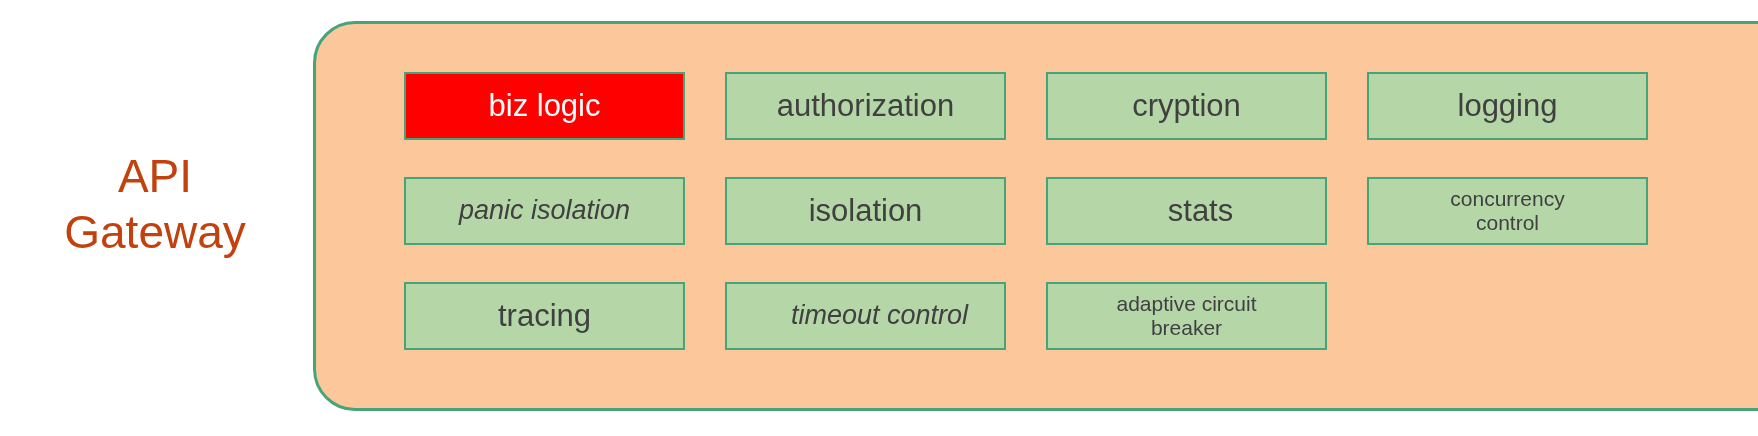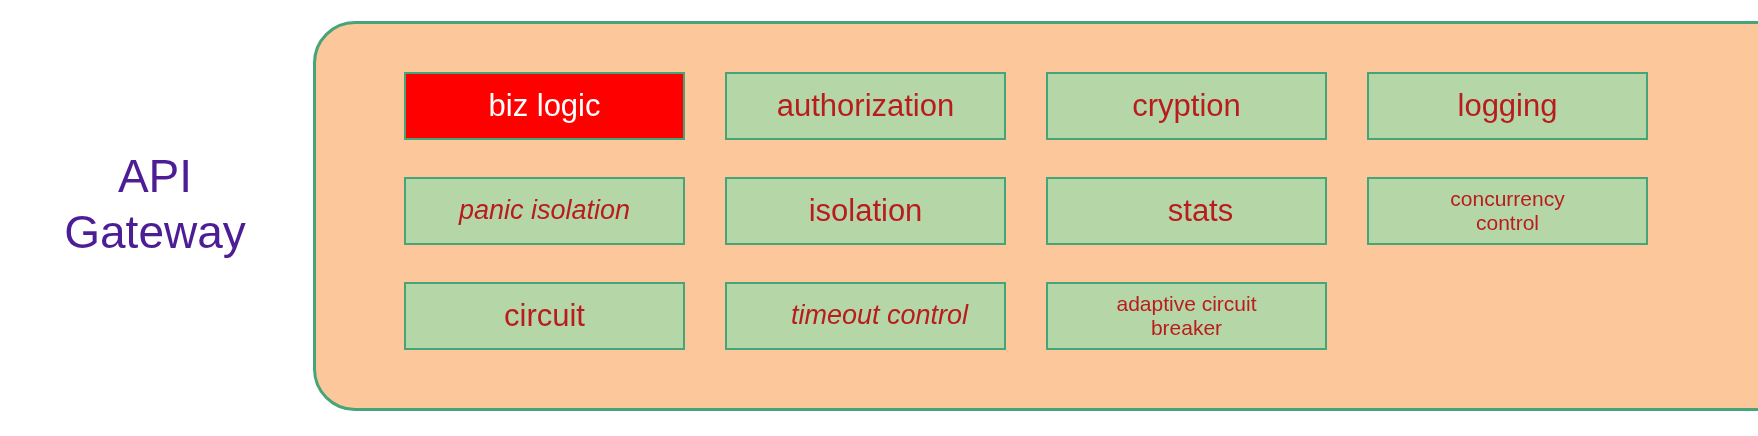--- a/index.html
+++ b/index.html
@@ -22,21 +22,21 @@
 
   
   #gateway-label {
     position: absolute;
     left: 20px;
     top: 148px;
     width: 270px;
     text-align: center;
     font-size: 46px;
     line-height: 1.22;
-    color: #4c1d95;
+    color: #c2410c;
     white-space: pre-line;
   }
 
   
   #gateway-container {
     position: absolute;
     left: 313px;
     top: 21px;
     width: 1539px;
     height: 390px;
@@ -61,21 +61,21 @@
   }
 
   .feature-box {
     box-sizing: border-box;
     background: #b5d7a8;
     border: 2px solid #46a578;
     display: flex;
     align-items: center;
     justify-content: center;
     text-align: center;
-    color: #b91c1c;
+    color: #404040;
     font-size: 31px;
     line-height: 1.1;
     padding: 0 6px;
   }
   .feature-box.highlight {
     background: #ff0000;
     color: #ffffff;
   }
   .feature-box.small {
     font-size: 27px;
@@ -115,21 +115,21 @@
         </div>
         <div class="feature-box">
           <span style="white-space: pre-line;">isolation</span>
         </div>
         <div class="feature-box">
           <span style="white-space: pre-line; margin-left: 28px;">stats</span>
         </div>
         <div class="feature-box two-line"><span style="white-space: pre-line;">concurrency
 control</span></div>
         <div class="feature-box">
-          <span style="white-space: pre-line;">circuit</span>
+          <span style="white-space: pre-line;">tracing</span>
         </div>
         <div class="feature-box small">
           <span style="white-space: pre-line; margin-left: 28px;">timeout control</span>
         </div>
         <div class="feature-box two-line"><span style="white-space: pre-line;">adaptive circuit
 breaker</span></div>
       </div>
 
   </div>
 

